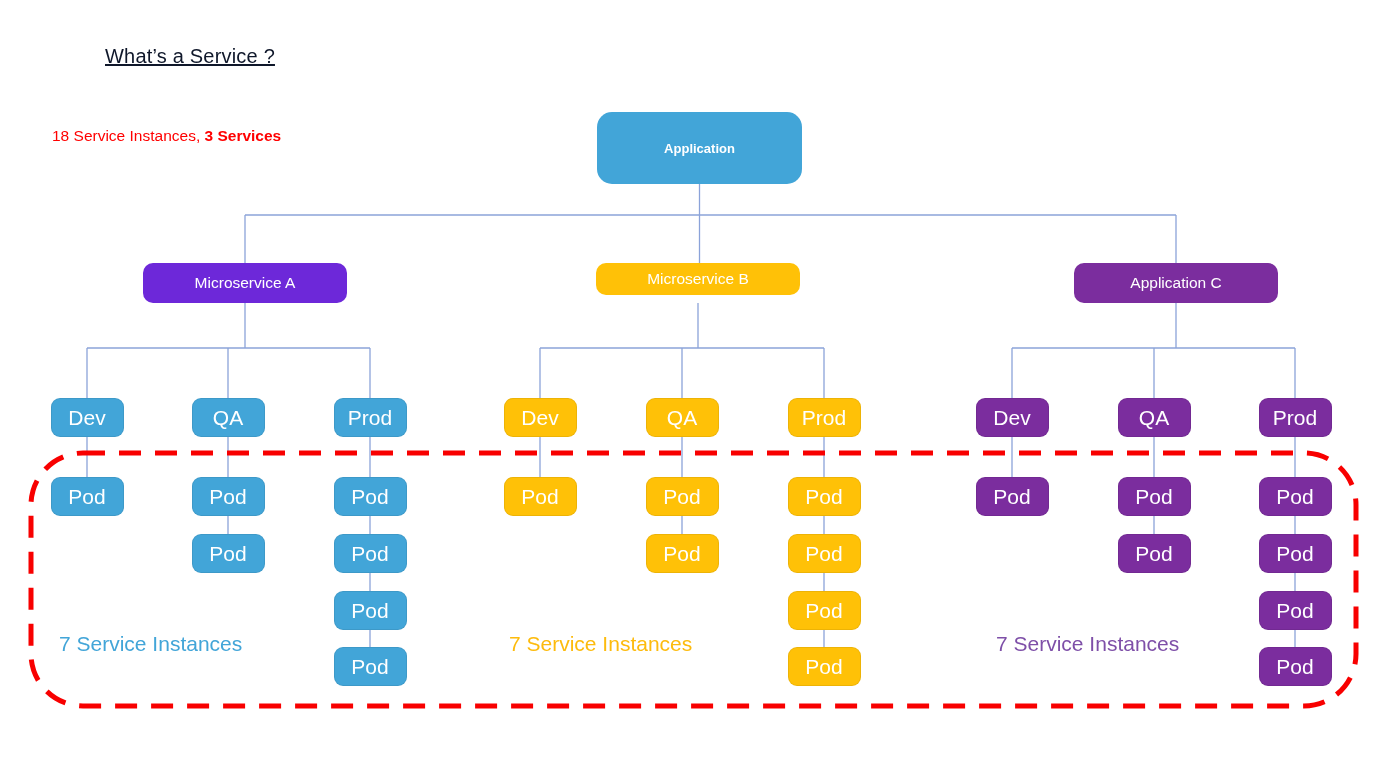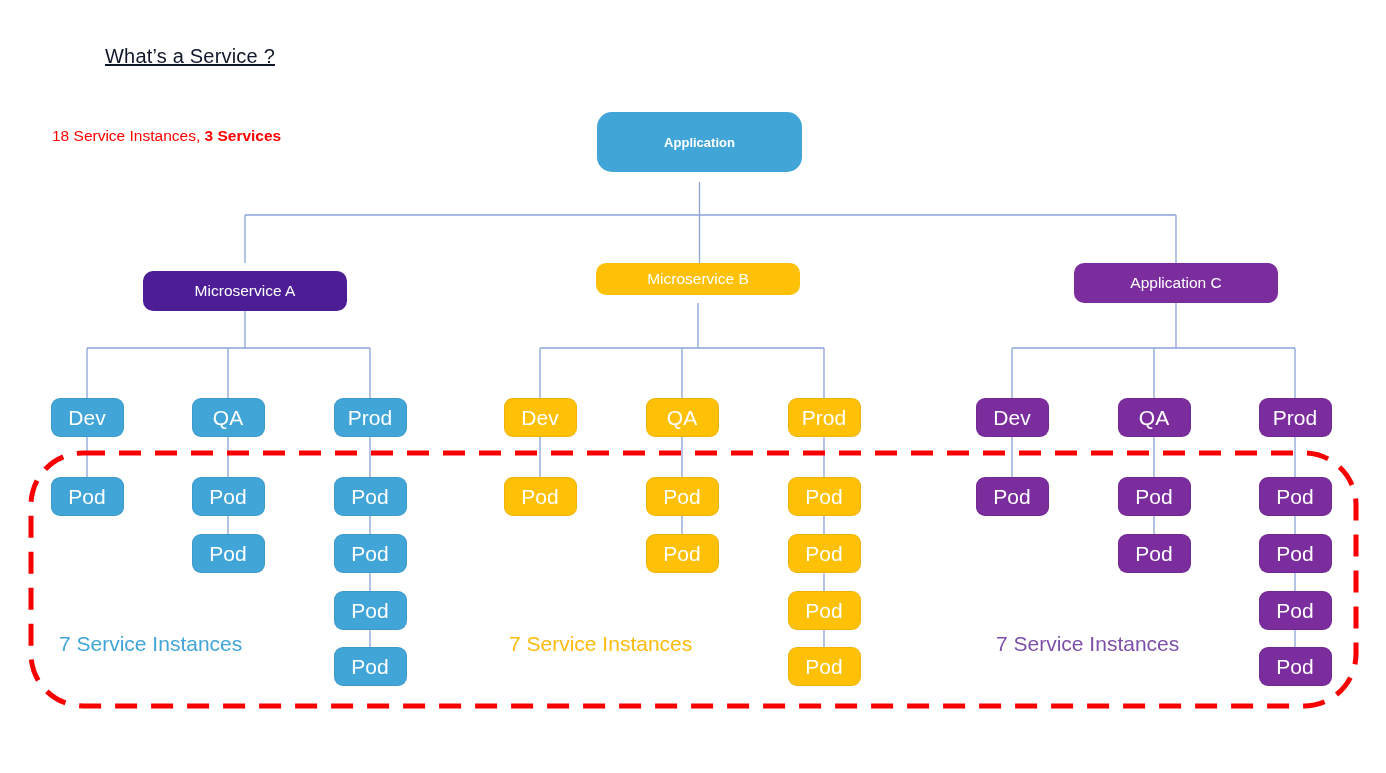--- a/index.html
+++ b/index.html
@@ -117,22 +117,22 @@
       <line x1="1295" y1="573" x2="1295" y2="591" stroke="#8BA3D9" stroke-width="1.3"></line>
       <line x1="1295" y1="630" x2="1295" y2="647" stroke="#8BA3D9" stroke-width="1.3"></line>
       <rect x="31" y="453" width="1325" height="253" rx="52" fill="none" stroke="#F80000" stroke-width="5" stroke-dasharray="22 14"></rect>
     </svg>
 
   <div class="page-title" style="color: #0f172a; text-decoration: underline;">What’s a Service ?</div>
 
   <div class="summary" style="color: rgb(255, 0, 0);"><span>18 Service Instances, </span><span class="bold">3 Services</span></div>
 
   <div id="nodes">
-      <div class="node app" style="left: 597px; top: 112px; width: 205px; height: 60px; background: rgb(66, 165, 216);">Application</div>
-      <div class="node svc" style="left: 143px; top: 263px; width: 204px; height: 40px; background: #4c1d95; margin-top: 8px;">Microservice A</div>
+      <div class="node app" style="left: 597px; top: 112px; width: 205px; height: 72px; background: rgb(66, 165, 216);">Application</div>
+      <div class="node svc" style="left: 143px; top: 263px; width: 204px; height: 40px; background: #6d28d9;">Microservice A</div>
       <div class="node env" style="left: 50.5px; top: 398px; width: 73px; height: 39px; background: rgb(66, 165, 216);">Dev</div>
       <div class="node pod" style="left: 50.5px; top: 477px; width: 73px; height: 39px; background: rgb(66, 165, 216);">Pod</div>
       <div class="node env" style="left: 191.5px; top: 398px; width: 73px; height: 39px; background: rgb(66, 165, 216);">QA</div>
       <div class="node pod" style="left: 191.5px; top: 477px; width: 73px; height: 39px; background: rgb(66, 165, 216);">Pod</div>
       <div class="node pod" style="left: 191.5px; top: 534px; width: 73px; height: 39px; background: rgb(66, 165, 216);">Pod</div>
       <div class="node env" style="left: 333.5px; top: 398px; width: 73px; height: 39px; background: rgb(66, 165, 216);">Prod</div>
       <div class="node pod" style="left: 333.5px; top: 477px; width: 73px; height: 39px; background: rgb(66, 165, 216);">Pod</div>
       <div class="node pod" style="left: 333.5px; top: 534px; width: 73px; height: 39px; background: rgb(66, 165, 216);">Pod</div>
       <div class="node pod" style="left: 333.5px; top: 591px; width: 73px; height: 39px; background: rgb(66, 165, 216);">Pod</div>
       <div class="node pod" style="left: 333.5px; top: 647px; width: 73px; height: 39px; background: rgb(66, 165, 216);">Pod</div>

